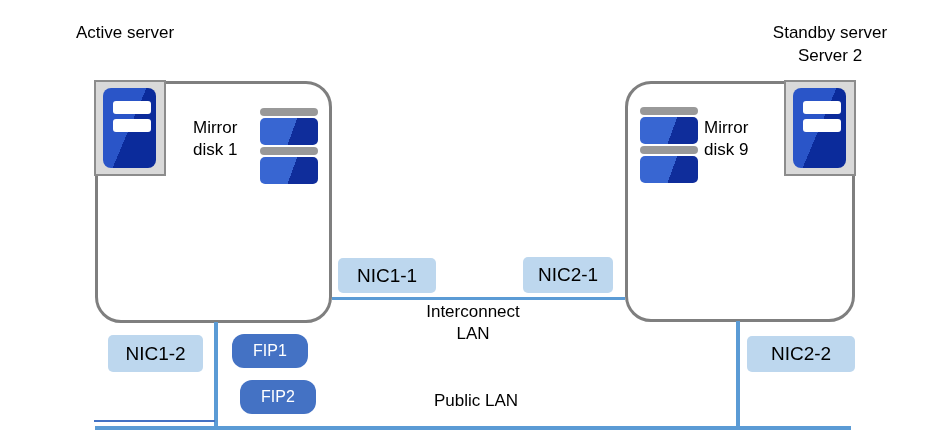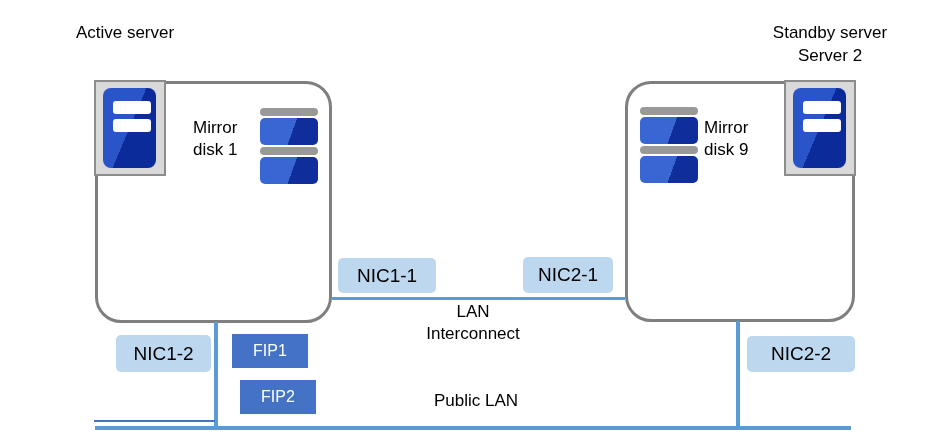--- a/index.html
+++ b/index.html
@@ -90,21 +90,21 @@
     font-size: 19px;
     color: #000000;
     display: flex;
     align-items: center;
     justify-content: center;
     white-space: nowrap;
   }
   .fip {
     position: absolute;
     background: var(--fip_blue, #4472C4);
-    border-radius: 0;
+    border-radius: 12px;
     font-size: 16px;
     color: #ffffff;
     display: flex;
     align-items: center;
     justify-content: center;
     white-space: nowrap;
   }
 
   
   .lan-line { position: absolute; background: var(--line_blue, #5B9BD5); }
@@ -165,25 +165,25 @@
   </div>
   <div class="disk-label" style="left:704px; top:117px;">
     <div>Mirror</div>
     <div>disk 9</div>
   </div>
 
   <div class="chip" style="left:338px; top:258px; width:98px; height:35px;">NIC1-1</div>
   <div class="chip" style="left:523px; top:257px; width:90px; height:36px;">NIC2-1</div>
 
   <div class="caption" style="left:398px; top:301px; width:150px; line-height:22px;">
+    <div>Interconnect</div>
     <div>LAN</div>
-    <div>Interconnect</div>
   </div>
 
-  <div class="chip" style="left:116px; top:335px; width:95px; height:37px;">NIC1-2</div>
+  <div class="chip" style="left:108px; top:335px; width:95px; height:37px;">NIC1-2</div>
   <div class="chip" style="left:747px; top:336px; width:108px; height:36px;">NIC2-2</div>
 
   <div class="fip" style="left:232px; top:334px; width:76px; height:34px;">FIP1</div>
   <div class="fip" style="left:240px; top:380px; width:76px; height:34px;">FIP2</div>
 
   <div class="caption" style="left:400px; top:389px; width:152px;">Public LAN</div>
 
 </div>
 
 </body></html>

